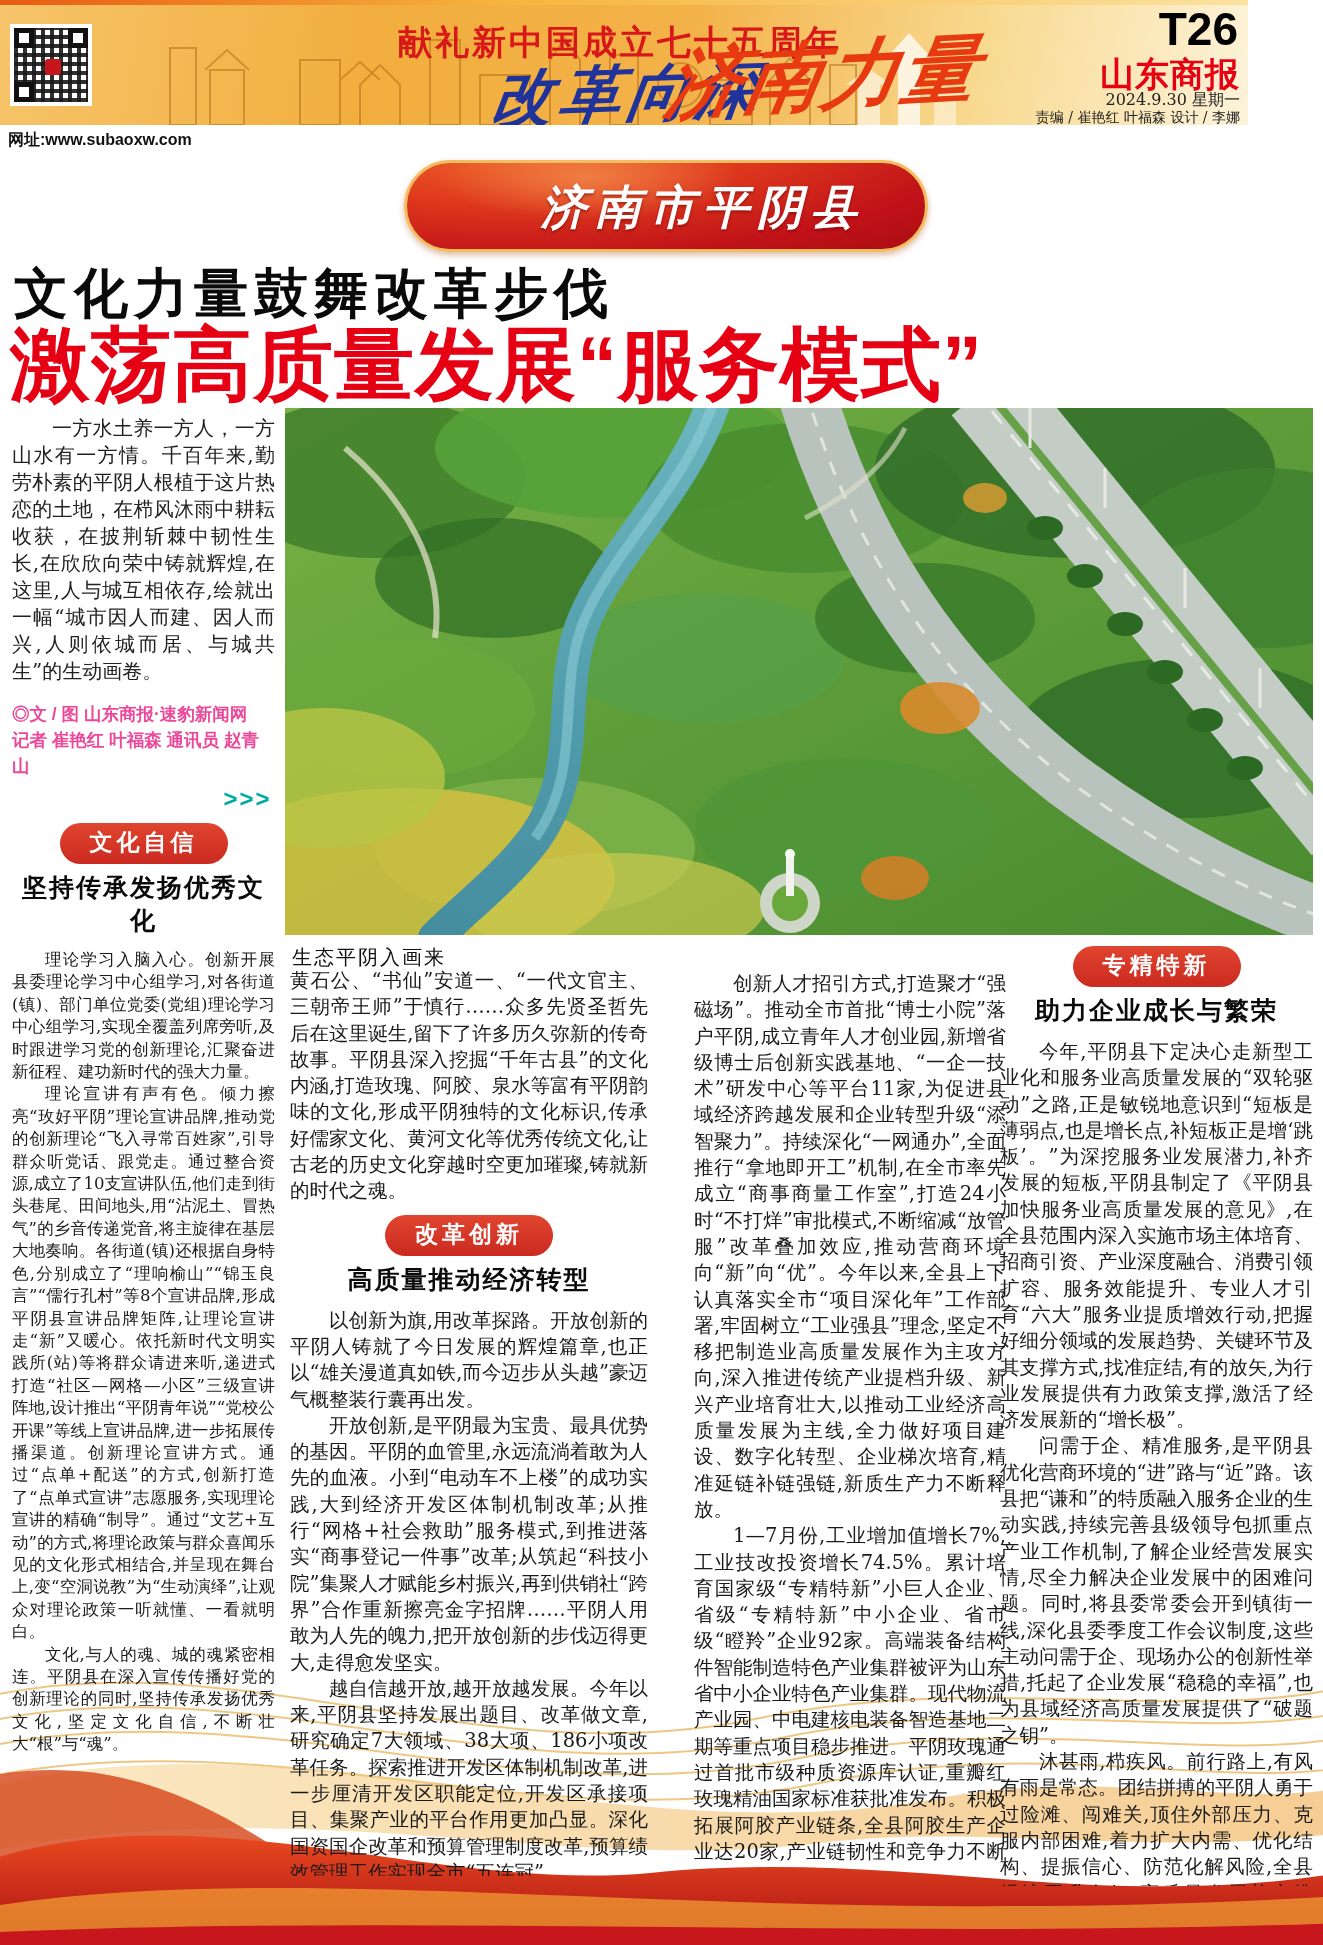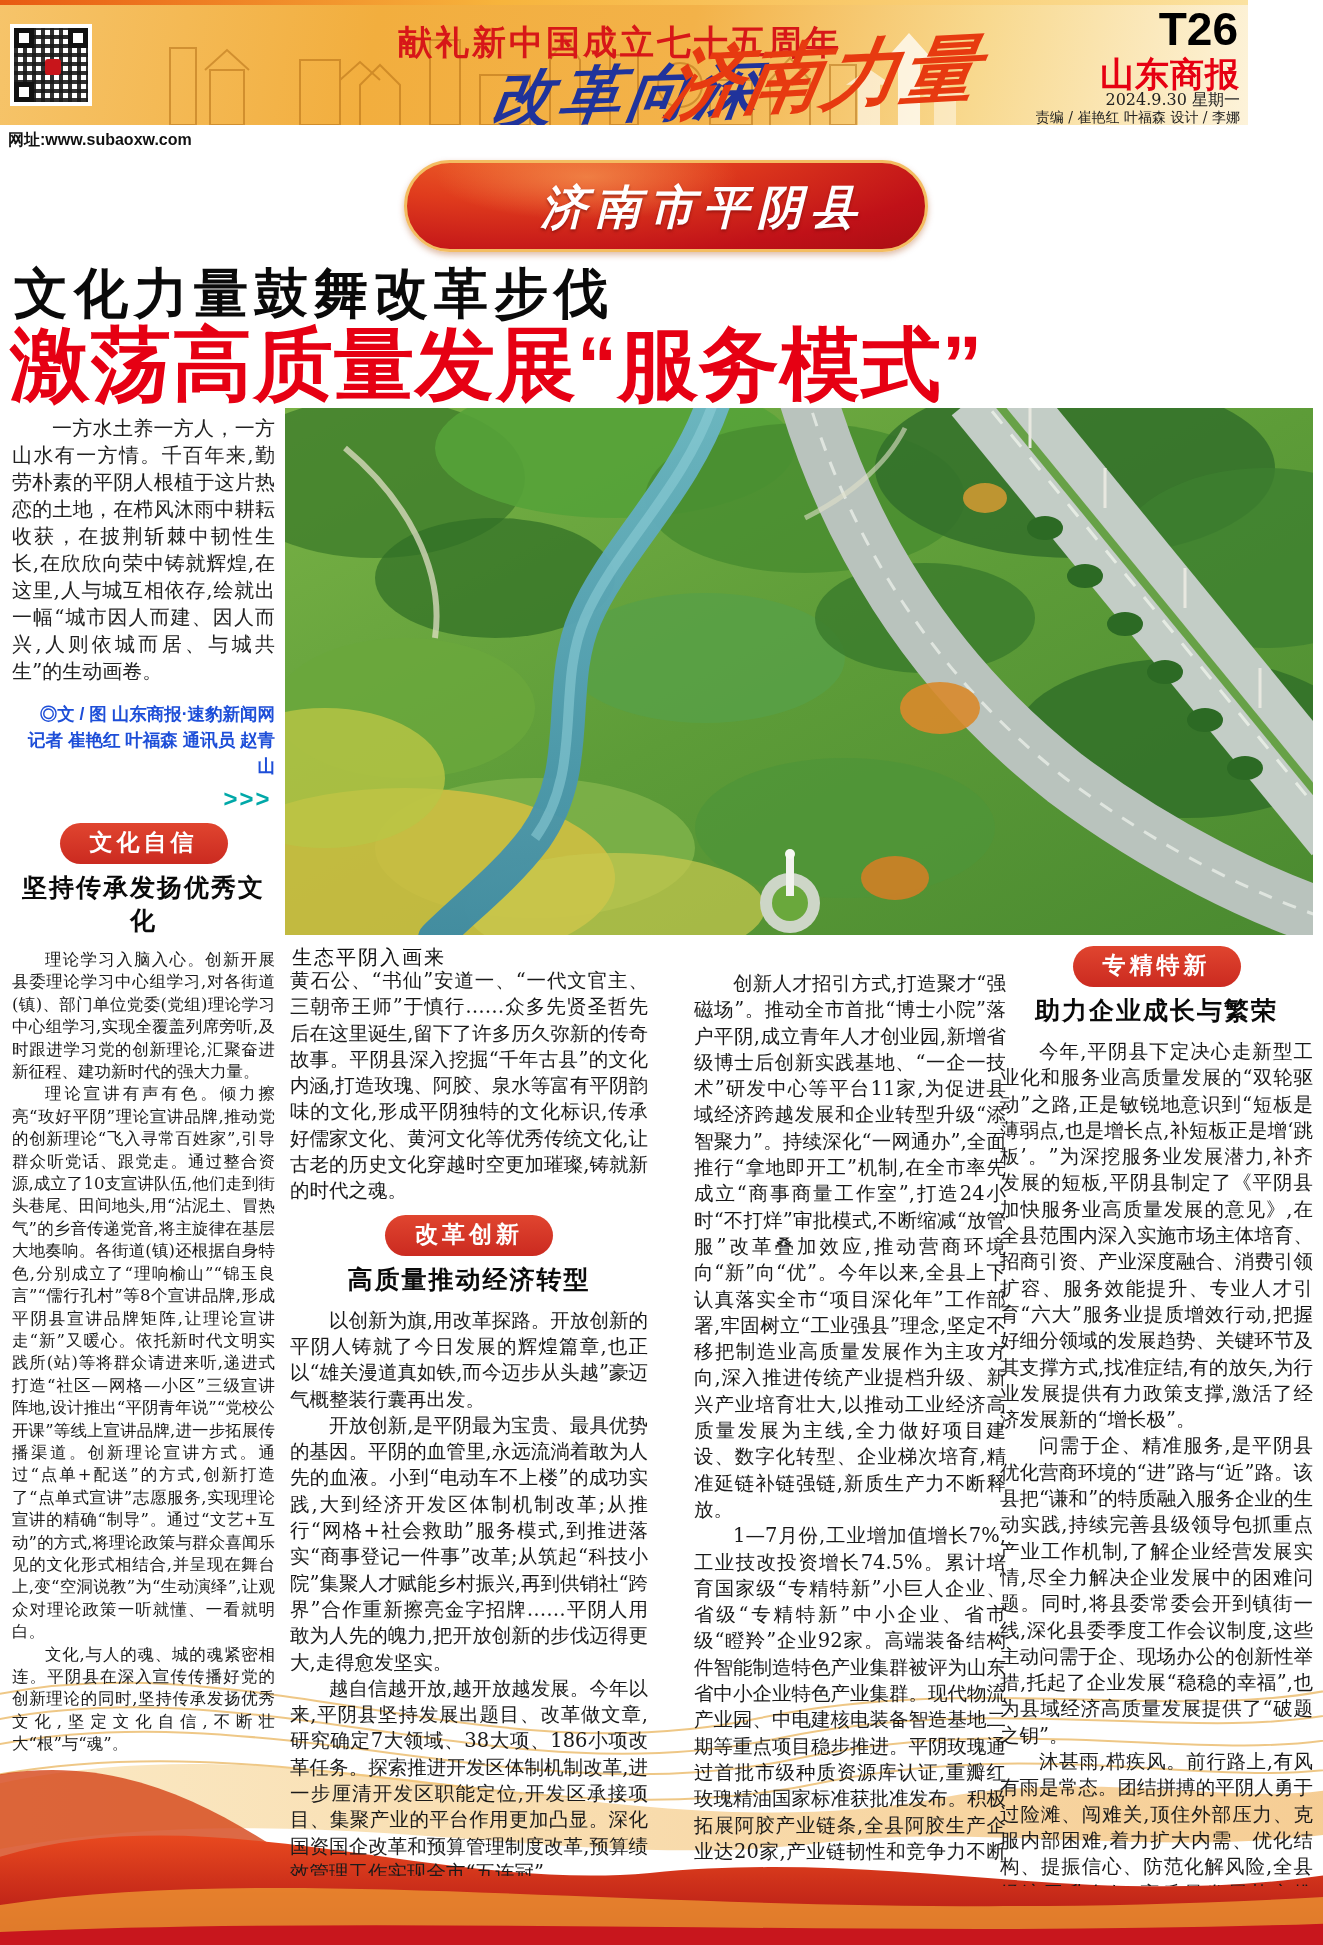--- a/index.html
+++ b/index.html
@@ -63,22 +63,22 @@
 
   
   .col { position:absolute; overflow:hidden; z-index:2; text-align:justify; }
   .col p { text-indent:2em; }
   #col1 { left:12px;  top:415px; width:263px; height:1455px; }
   #col2 { left:290px; top:968px; width:358px; height:908px; }
   #col3 { left:694px; top:962px; width:312px; height:892px;margin-top:9px; }
   #col4 { left:1000px;top:946px; width:313px; height:940px; }
 
   .intro { font-size:20px; line-height:27px; color:#222; }
-  .byline { margin-top:16px; text-align:right; font-family:"Liberation Sans",sans-serif;
-    font-weight:700; font-size:17.5px; line-height:26px; color:#1d4ed8; }
+  .byline { margin-top:16px; text-align:left; font-family:"Liberation Sans",sans-serif;
+    font-weight:700; font-size:17.5px; line-height:26px; color:#ec4899; }
   .more { text-align:right; color:#00a8a8; font-family:"Liberation Sans",sans-serif;
     font-weight:900; font-style:italic; font-size:24px; letter-spacing:2px; margin:6px 4px 2px 0; }
 
   .section-head { text-align:center; margin:10px 0 12px; }
   .badge-pill { display:inline-block; background:linear-gradient(180deg,#e0452f,#cb2a20);
     color:#fff; font-family:"Liberation Sans",sans-serif; font-weight:700; font-size:23px;
     letter-spacing:4px; padding:4px 30px 6px; border-radius:22px; }
   .section-title { font-family:"Liberation Sans",sans-serif; font-weight:900; font-size:25px;
     color:#0a0a0a; letter-spacing:2px; margin-top:7px; }
 

